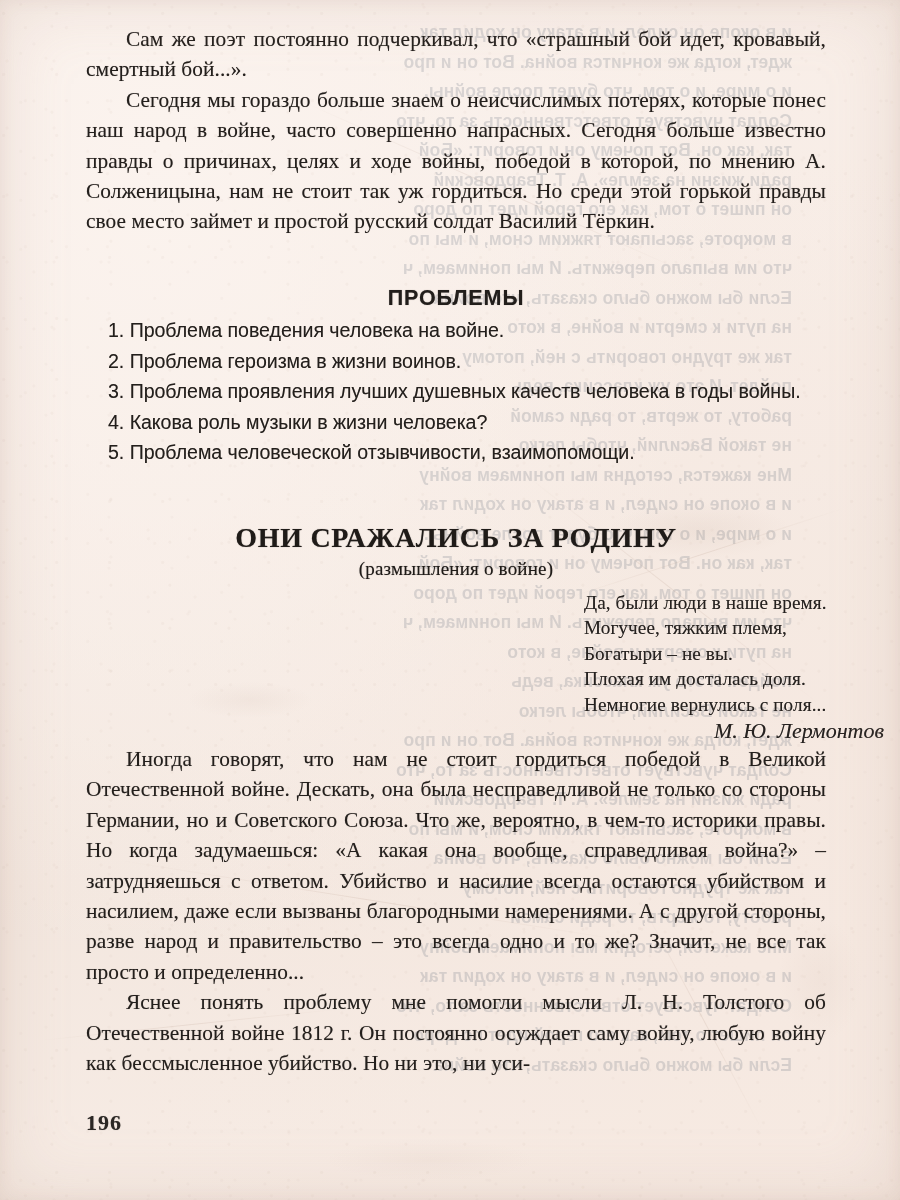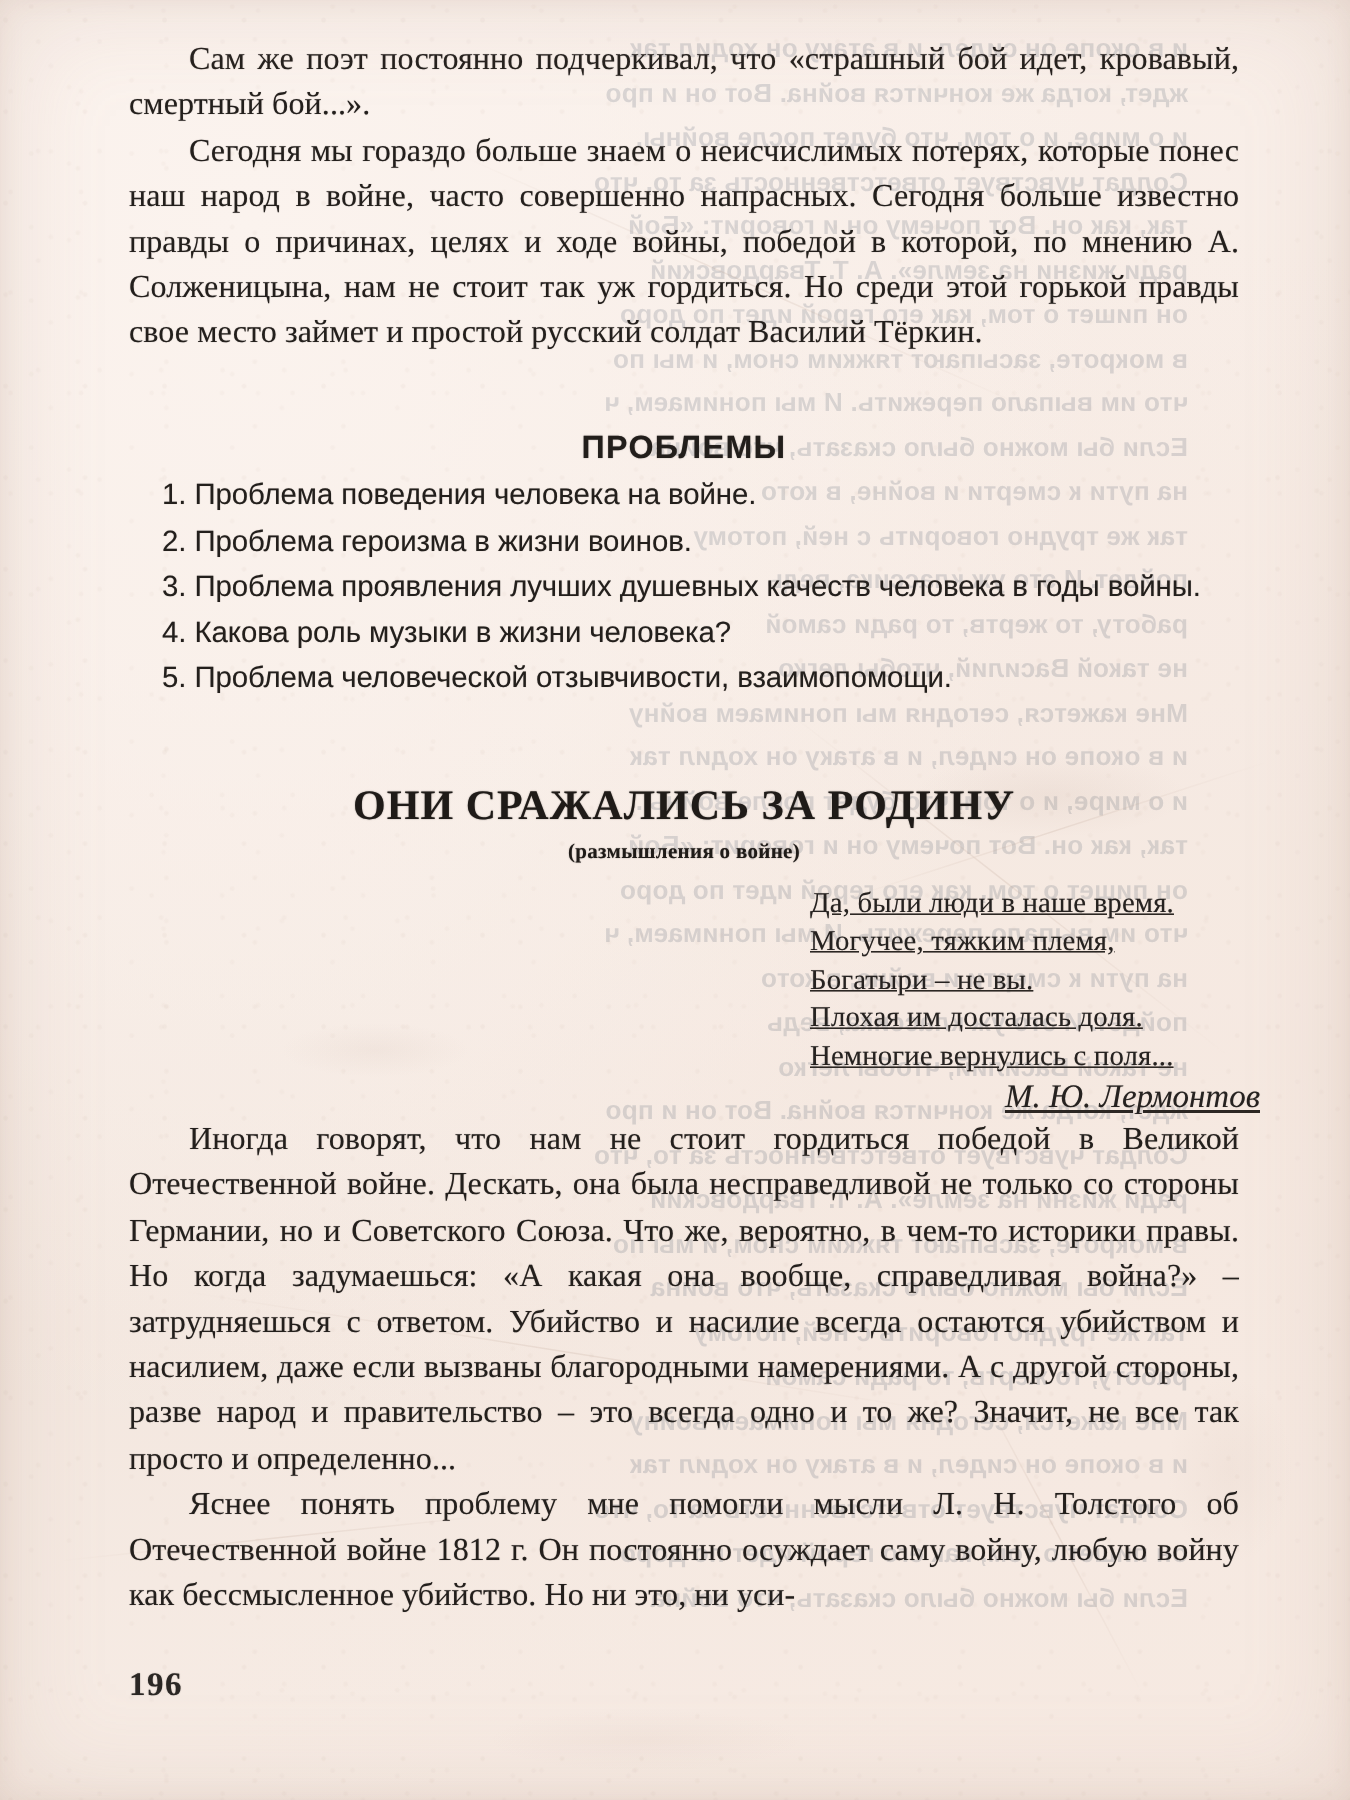--- a/index.html
+++ b/index.html
@@ -145,36 +145,35 @@
     line-height: 31px;
     font-weight: 700;
     letter-spacing: .7px;
     font-family: "Liberation Serif", "DejaVu Serif", serif;
     color: #1f1b18;
     text-shadow: 0 0 .9px rgba(31,27,24,.55);
   }
   .section-subtitle {
     display: block;
     margin-top: 2px;
-    font-size: 14px;
+    font-size: 19px;
     line-height: 28px;
-    font-weight: 700;
+    font-weight: 400;
     letter-spacing: .2px;
     font-family: "Liberation Serif", "DejaVu Serif", serif;
     color: #1f1b18;
     text-shadow: 0 0 .8px rgba(31,27,24,.5);
   }
 
   
   .epigraph {
     position: absolute;
     top: 590px;
-    left: 454px;
+    left: 498px;
     width: 300px;
-    text-decoration: underline;
   }
   .epigraph .line {
     font-size: 19.2px;
     line-height: 25.4px;
     color: #262220;
     letter-spacing: .1px;
     text-shadow: 0 0 .6px rgba(38,34,32,.4);
     white-space: nowrap;
   }
   .epigraph .attribution {

